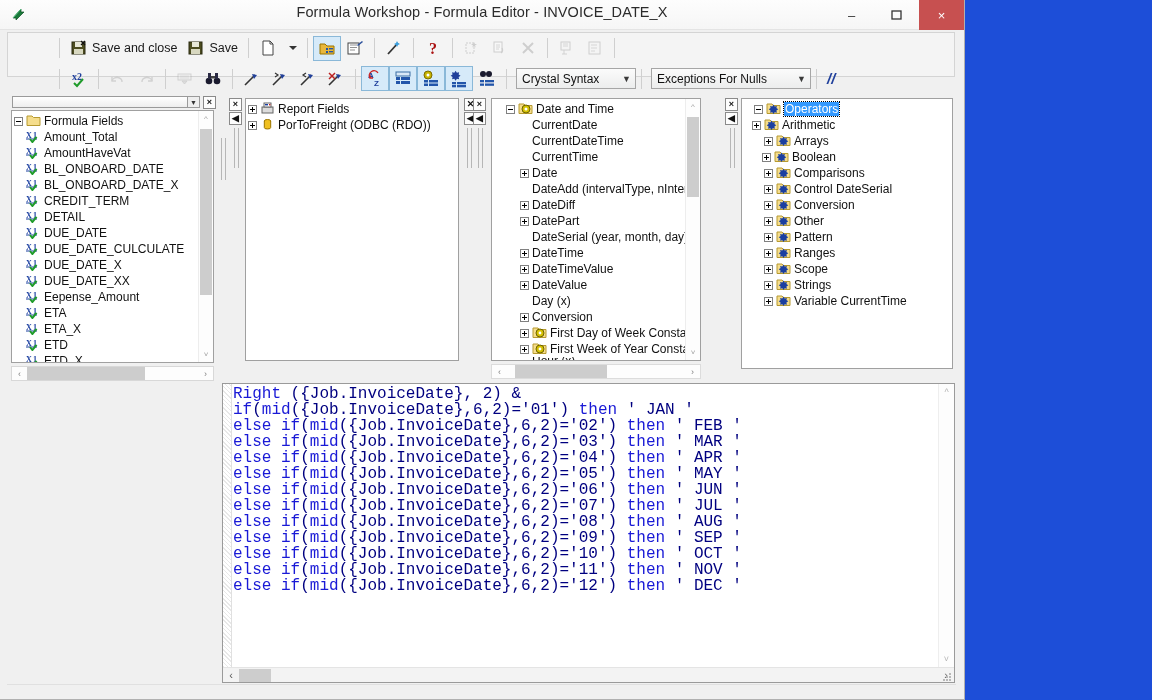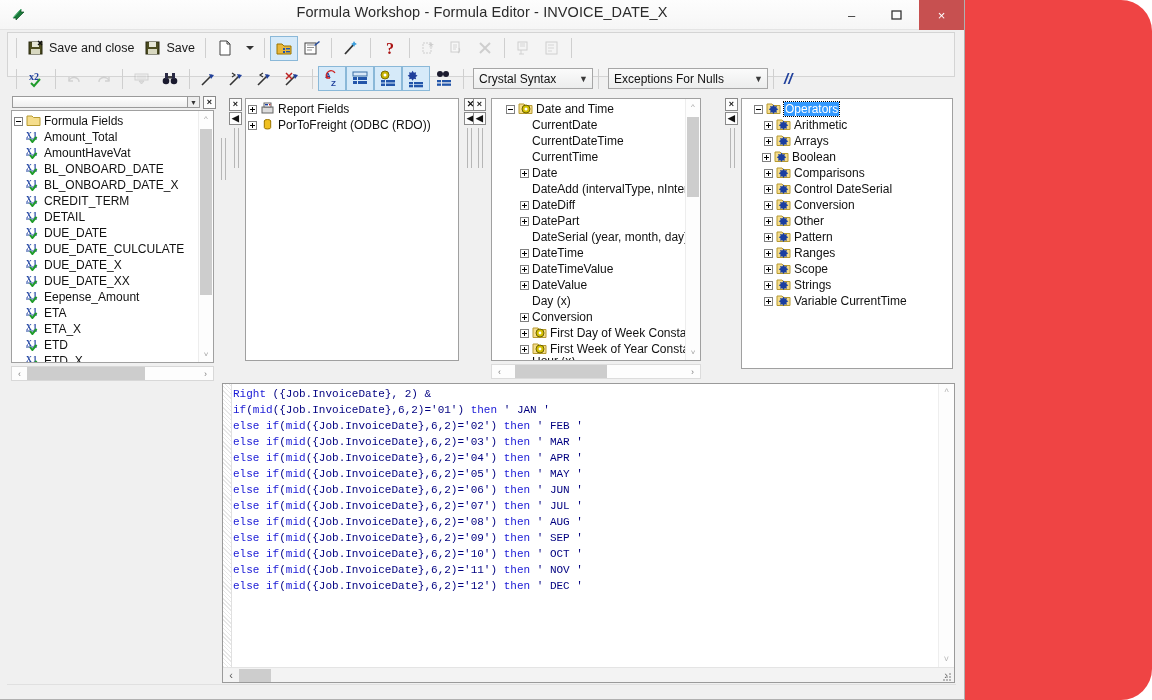--- a/index.html
+++ b/index.html
@@ -6,22 +6,21 @@
   html, body {
     margin: 0; padding: 0;
     width: 1152px; height: 700px;
     background: #ffffff;
     font-family: "Liberation Sans", sans-serif;
     overflow: hidden;
   }
   #root {
     position: relative;
     width: 1152px; height: 700px;
-    background: #ef4444;
-    border-radius: 31px;
+    background: #1d4ed8;
   }
 
   
   .window {
     position: absolute;
     left: 0; top: 0;
     width: 965px; height: 700px;
     background: #f0f0f0;
     border: 1px solid #b0b0b0;
     border-top: none; border-left: none;
@@ -55,20 +54,21 @@
   }
   .wc-close { background: #c75050; color: #fff !important; font-size: 15px; }
 
   
   .toolbar-wrap {
     position: absolute;
     left: 7px; top: 32px;
     width: 948px; height: 45px;
     background: #f4f4f4;
     border: 1px solid #d4d4d4;
+    padding-left: 43px;
   }
   .toolbar {
     position: relative;
     height: 30px;
     display: flex; align-items: center;
     padding-left: 3px;
   }
   .toolbar.row2 { height: 31px; }
   .tb-sep {
     width: 1px; height: 20px;
@@ -240,21 +240,21 @@
     left: 0; top: 0; bottom: 15px;
     width: 9px;
     background:
       repeating-linear-gradient(45deg,#e8e8e8 0 1px,#ffffff 1px 3px);
     border-right: 1px solid #e0e0e0;
   }
   .code {
     position: absolute;
     left: 10px; top: 2px; right: 16px; bottom: 16px;
     font-family: "Liberation Mono", "DejaVu Sans Mono", monospace;
-    font-size: 11px;
+    font-size: 16px;
     line-height: 16px;
     color: #000080;
     white-space: pre;
     overflow: hidden;
   }
   .code .kw { color: #1919d6; }
   .code .pl { color: #000080; }
   .ed-vsb {
     position: absolute; right: 0; top: 0; bottom: 15px;
     width: 16px; background: #fdfdfd; border-left: 1px solid #eee;
@@ -960,21 +960,21 @@
             <span class="expander" style="margin-left:10px;"></span>
             <span class="ticon">
               <svg width="15" height="13" viewBox="0 0 15 13">
                 <path d="M1 2 h5 l1.5 1.5 h6.5 v8 h-13 z" fill="#f5dd8c" stroke="#b79a30"></path>
                 <path d="M7.5 2.5 l1.2 1.9 2.2-.5 -.5 2.2 1.9 1.2 -1.9 1.2 .5 2.2 -2.2-.5 -1.2 1.9 -1.2-1.9 -2.2 .5 .5-2.2 -1.9-1.2 1.9-1.2 -.5-2.2 2.2 .5 z" fill="#1b3fa0"></path>
               </svg>
             </span>
             <span class="tlabel sel">Operators</span>
           </div>
           <div id="op-items">
-                <div class="tnode" style="padding-left: 22px;">
+                <div class="tnode" style="padding-left: 10px;">
                   <span class="expander plus"></span>
                   <span class="ticon"><svg width="15" height="13" viewBox="0 0 15 13">
                       <path d="M1 2 h5 l1.5 1.5 h6.5 v8 h-13 z" fill="#f5dd8c" stroke="#b79a30"></path>
                       <path d="M7.5 2.5 l1.2 1.9 2.2-.5 -.5 2.2 1.9 1.2 -1.9 1.2 .5 2.2 -2.2-.5 -1.2 1.9 -1.2-1.9 -2.2 .5 .5-2.2 -1.9-1.2 1.9-1.2 -.5-2.2 2.2 .5 z" fill="#1b3fa0"></path>
                     </svg></span>
                   <span class="tlabel">Arithmetic</span>
                 </div>
                 <div class="tnode" style="padding-left: 22px;">
                   <span class="expander plus"></span>
                   <span class="ticon"><svg width="15" height="13" viewBox="0 0 15 13">

